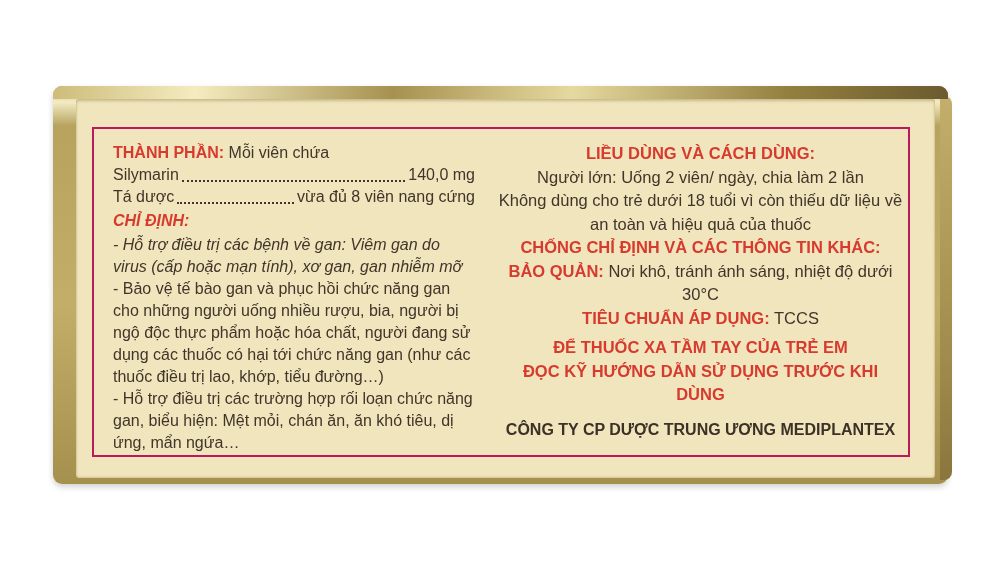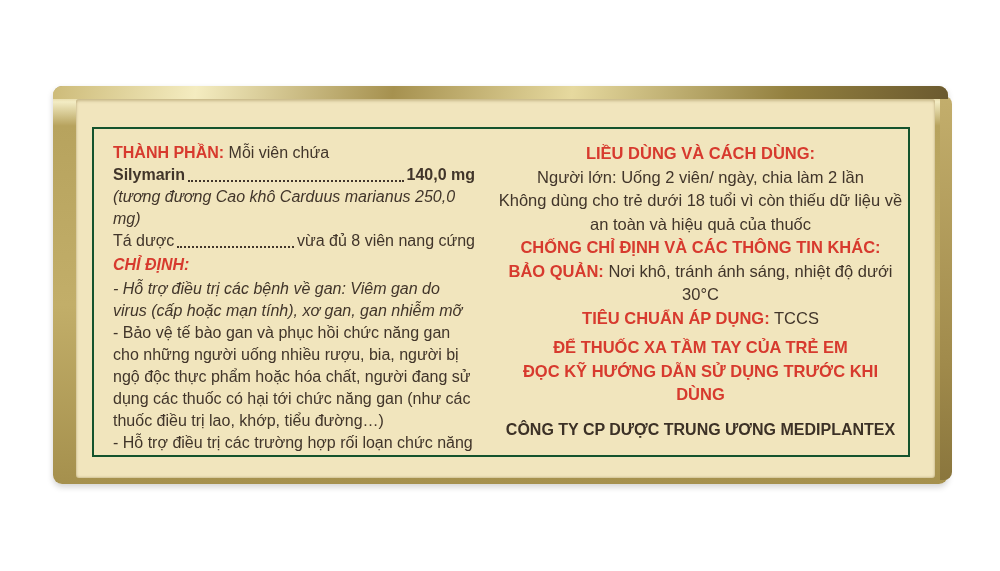--- a/index.html
+++ b/index.html
@@ -23,30 +23,30 @@
     position:absolute;top:10px;right:-4px;bottom:4px;width:12px;border-radius:0 8px 8px 0;
     background:linear-gradient(180deg,#c3ae6c,#a08a4b 70%,#8a763d);
   }
   .face{
     position:absolute;left:23px;right:13px;top:13px;bottom:6px;
     background:#f1e5bd;border-radius:3px;
     box-shadow:inset 0 2px 3px rgba(125,104,45,.35), inset 0 -1px 2px rgba(125,104,45,.25);
   }
   .panel{
     position:absolute;left:16px;right:25px;top:28px;bottom:21px;
-    border:2px solid #14532d;
+    border:2px solid #be185d;
     box-sizing:border-box;
     display:flex;gap:22px;
     padding:13px 4px 8px 19px;
     overflow:hidden;
   }
   .col-left{flex:0 0 362px;font-size:16px;line-height:22px;}
   .col-right{flex:1;font-size:16.5px;line-height:23.5px;text-align:center;}
   .red{color:#d73a2e;font-weight:bold;}
-  .b{font-weight:bold;}
+  .b{font-weight:normal;}
   .i{font-style:italic;}
   p{margin:0;}
   .leadrow{display:flex;align-items:baseline;}
   .leader{flex:1;margin:0 3px;border-bottom:2px dotted #41352a;align-self:flex-end;margin-bottom:4px;min-width:12px;}
   .mt2{margin-top:2px;font-style:italic;}
   .mt4{}
   .mt6{margin-top:6px;}
   .mt12{margin-top:12px;}
   .company{font-size:16px;line-height:21.5px;}
   .company-name{font-weight:bold;color:#3c3126;}
@@ -60,21 +60,20 @@
   <div class="face">
     <div class="panel">
 
       <div class="col-left">
         <p><span class="red">THÀNH PHẦN:</span> <span>Mỗi viên chứa</span></p>
         <div class="leadrow b">
           <span>Silymarin</span>
           <span class="leader"></span>
           <span>140,0 mg</span>
         </div>
-        <p class="i">(tương đương Cao khô Carduus marianus 250,0 mg)</p>
         <div class="leadrow">
           <span>Tá dược</span>
           <span class="leader"></span>
           <span>vừa đủ 8 viên nang cứng</span>
         </div>
         <p class="red mt2">CHỈ ĐỊNH:</p>
         <p class="mt2">- Hỗ trợ điều trị các bệnh về gan: Viêm gan do virus (cấp hoặc mạn tính), xơ gan, gan nhiễm mỡ</p>
         <p>- Bảo vệ tế bào gan và phục hồi chức năng gan cho những người uống nhiều rượu, bia, người bị ngộ độc thực phẩm hoặc hóa chất, người đang sử dụng các thuốc có hại tới chức năng gan (như các thuốc điều trị lao, khớp, tiểu đường…)</p>
         <p>- Hỗ trợ điều trị các trường hợp rối loạn chức năng gan, biểu hiện: Mệt mỏi, chán ăn, ăn khó tiêu, dị ứng, mẩn ngứa…</p>
       </div>

